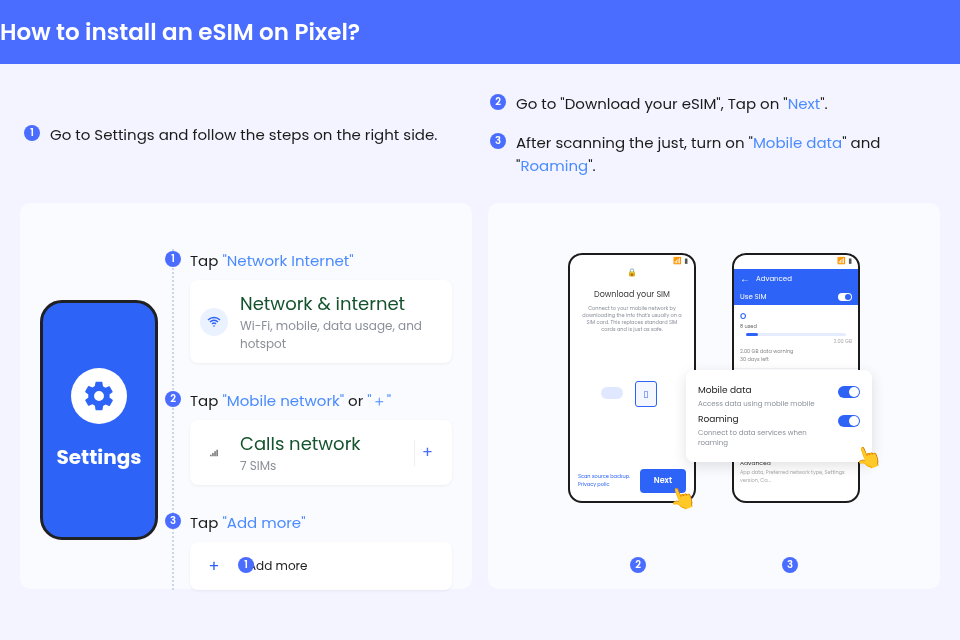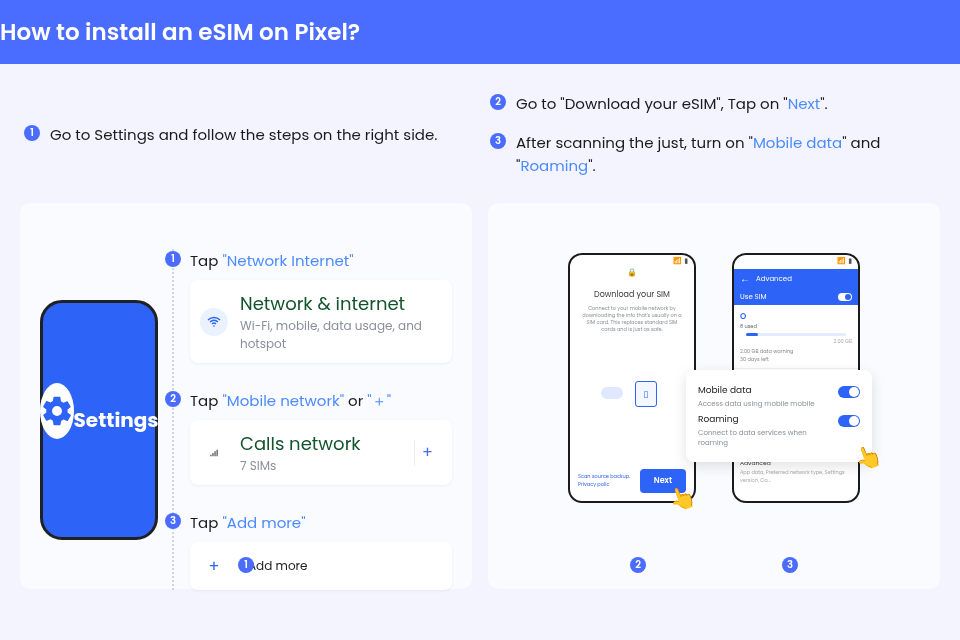--- a/index.html
+++ b/index.html
@@ -28,21 +28,21 @@
   .intro .col.left .bullet{margin:0}
   .badge{flex:0 0 auto;width:16px;height:16px;border-radius:50%;background:var(--blue);color:#fff;display:flex;align-items:center;justify-content:center;font-size:10px;font-weight:600;margin-top:2px}
   .bullet .hl{color:var(--blue-light)}
 
   
   .cards{display:flex;gap:16px;padding:0 20px}
   .card{flex:1;background:#fafbff;border-radius:10px;padding:20px;height:386px;display:flex;flex-direction:column;align-items:center;justify-content:flex-start;position:relative}
 
   
   .c1-wrap{display:flex;gap:14px;align-items:center;width:100%;margin-top:26px}
-  .phone-frame{width:118px;height:240px;border-radius:22px;border:3px solid #202125;background:var(--accent);display:flex;flex-direction:row;align-items:center;justify-content:center;color:#fff;flex:0 0 auto}
+  .phone-frame{width:118px;height:240px;border-radius:22px;border:3px solid #202125;background:var(--accent);display:flex;flex-direction:column;align-items:center;justify-content:center;color:#fff;flex:0 0 auto}
   .gear{width:56px;height:56px;border-radius:50%;background:#fff;color:var(--accent);display:flex;align-items:center;justify-content:center;font-size:32px;margin-bottom:18px}
   .gear svg{width:34px;height:34px;fill:var(--accent)}
   .phone-frame .lbl{font-size:20px;font-weight:700}
 
   .steps{flex:1;position:relative;border-left:2px dotted #cdd5ee;padding-left:16px;margin-left:0}
   .steps::before{content:"";position:absolute;left:-1px;top:0;bottom:0}
   .step{margin:0 0 26px;position:relative}
   .step .badge{position:absolute;left:-25px;top:0}
   .step-title{font-size:15px;color:var(--ink);margin-bottom:8px}
   .step-title .hl{color:var(--blue-light)}

